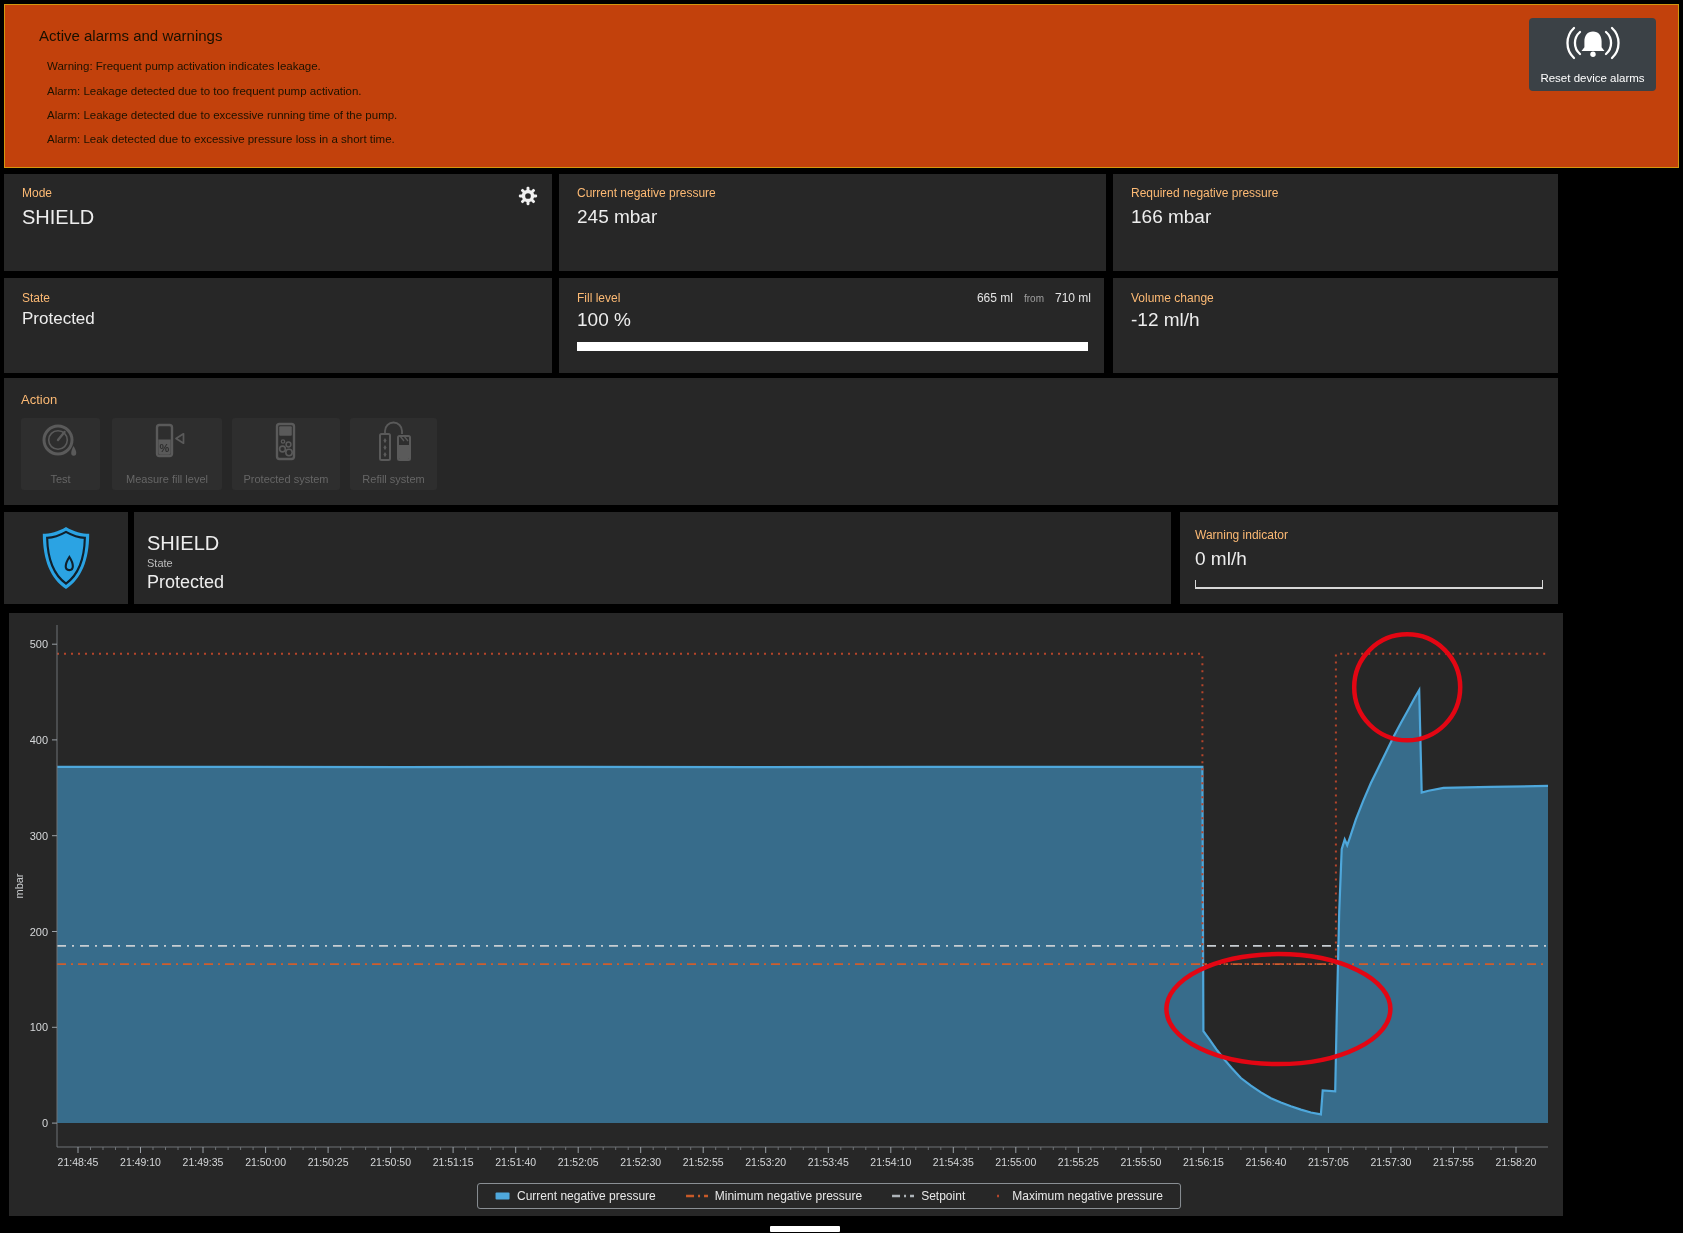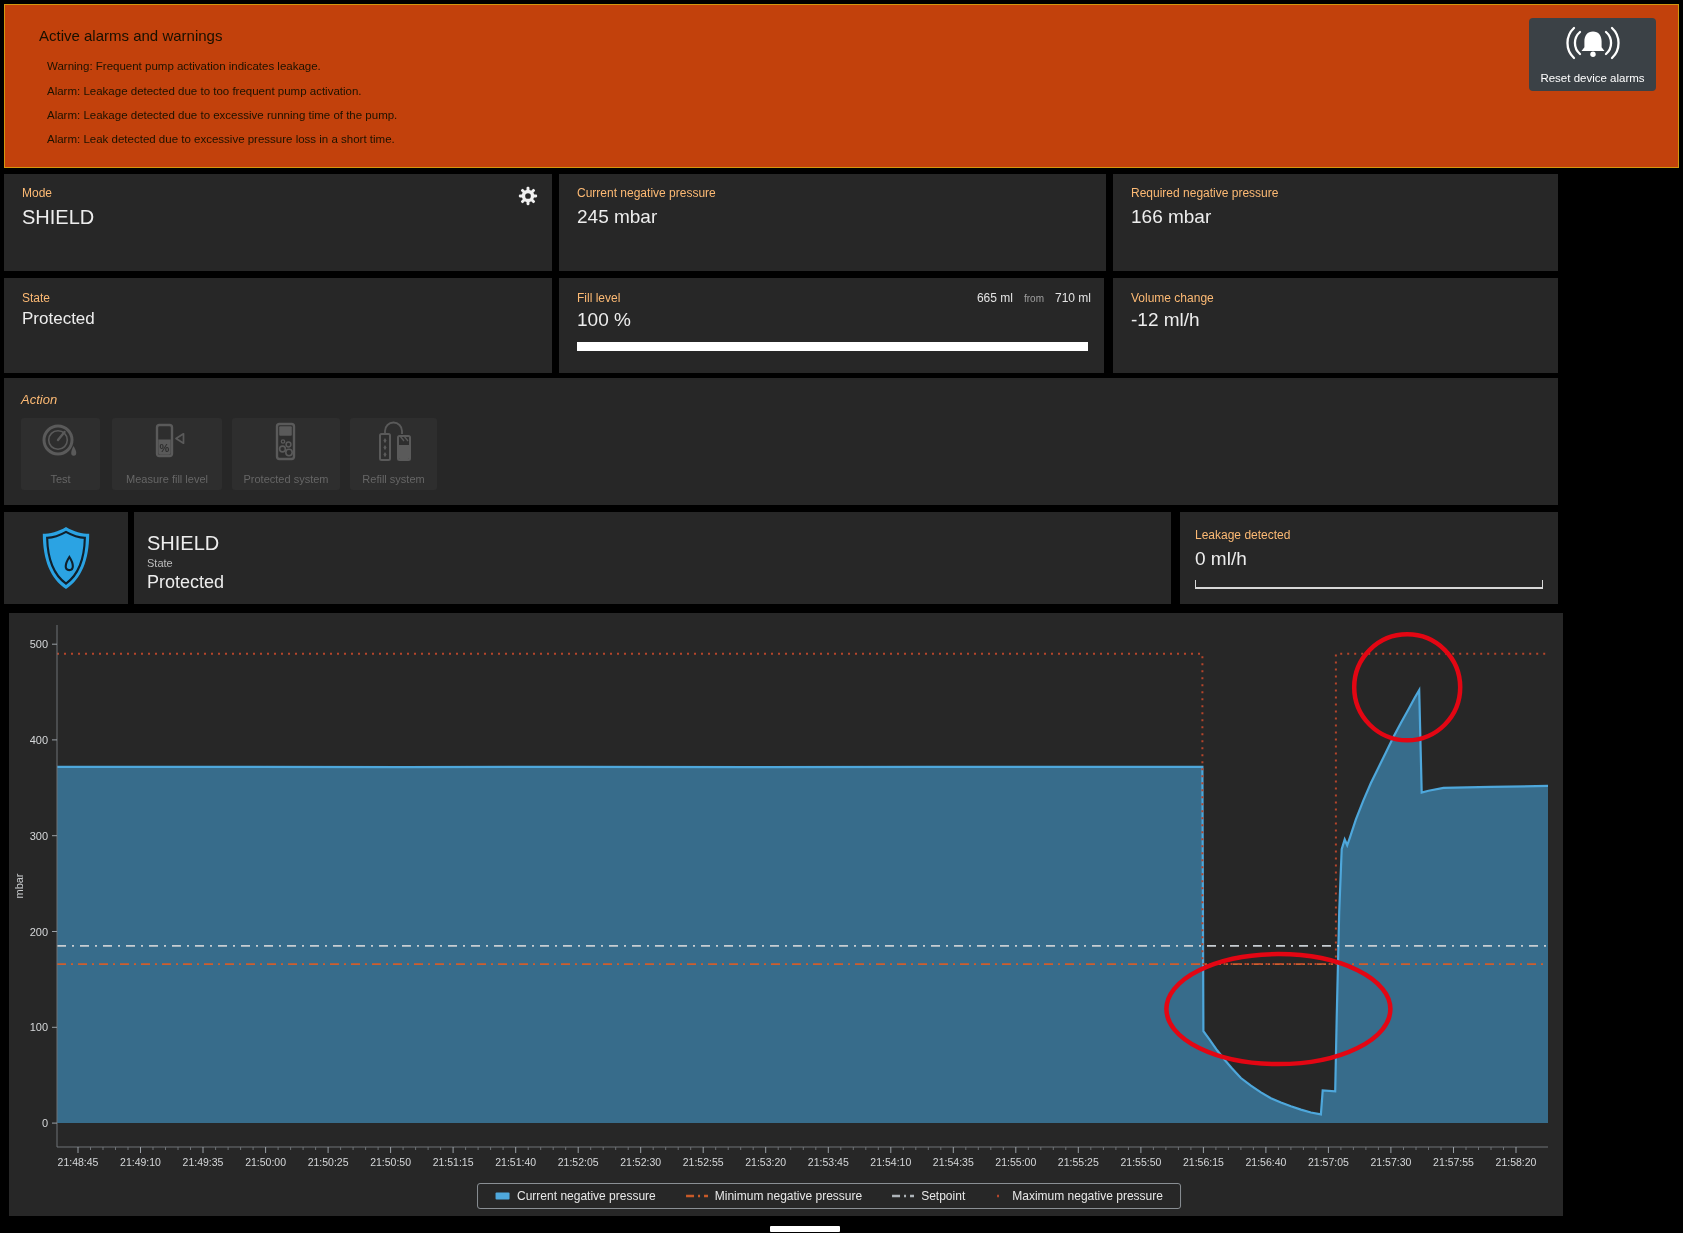--- a/index.html
+++ b/index.html
@@ -26,21 +26,21 @@
   #gear-btn { position:absolute; right:13px; top:11px; width:22px; height:22px;
               background:none; border:none; cursor:pointer; }
 
   .fill-right { position:absolute; right:13px; top:13px; font-size:12px; color:#e3e3e3; }
   .fill-right .from-word { font-size:10px; color:#9f9f9f; padding:0 11px; }
   #fill-bar-track { position:absolute; left:18px; top:64px; width:511px; height:9px; background:#3a3a3a; }
   #fill-bar-fill  { height:100%; background:#ffffff; }
 
   
   #action-panel { left:4px; top:378px; width:1554px; height:127px; }
-  #action-panel .p-label { top:14px; left:17px; font-size:13px;font-style:italic; }
+  #action-panel .p-label { top:14px; left:17px; font-size:13px; }
   .action-tile { position:absolute; top:40px; height:72px; background:#2e2e2e; border:none;
                  border-radius:3px; cursor:default; color:#666; font-size:11px; font-family:inherit;
                  display:flex; flex-direction:column; align-items:center; justify-content:flex-end;
                  padding-bottom:5px; }
   .action-tile svg { position:absolute; top:3px; left:50%; transform:translateX(-50%); }
 
   
   #shield-icon-panel { left:4px; top:512px; width:124px; height:92px;
                        display:flex; align-items:center; justify-content:center; }
   #shield-main-panel { left:134px; top:512px; width:1037px; height:92px; }
@@ -189,21 +189,21 @@
       <path d="M30 7 C37 11 44 13 49.5 13.2 C49 35 42 52 30 60.5 C18 52 11 35 10.5 13.2 C16 13 23 11 30 7 Z" stroke="#10202c" stroke-width="2.2" fill="none"></path>
       <path d="M33.5 33 c4.8 7.3 4.8 13.5 -0.2 13.5 c-5 0 -4.6 -6.2 0.2 -13.5 z" fill="#2BA3E3" stroke="#10202c" stroke-width="2.2"></path>
     </svg>
   </div>
   <div class="panel" id="shield-main-panel">
     <div class="mode">SHIELD</div>
     <div class="slbl">State</div>
     <div class="sval">Protected</div>
   </div>
   <div class="panel" id="leakage-panel">
-    <div class="p-label">Leakage detected</div>
+    <div class="p-label">Warning indicator</div>
     <div class="p-value">0 ml/h</div>
     <div id="leakage-bar"></div>
   </div>
 
   <div class="panel" id="chart-panel">
     <svg id="chart-svg" width="1554" height="603">
         <path d="M48.0 153.8 L219.1 153.8 L394.1 154.2 L569.2 153.8 L744.2 154.1 L919.3 153.8 L1094.4 153.9 L1193.4 153.8 L1194.4 418.1 L1200.6 426.7 L1208.1 437.3 L1215.6 446.8 L1223.1 455.5 L1231.9 465.0 L1241.9 472.7 L1251.9 479.4 L1261.9 485.2 L1271.9 489.5 L1281.9 493.3 L1291.9 496.6 L1301.9 499.5 L1311.9 501.4 L1313.7 477.5 L1326.2 478.4 L1327.7 404.7 L1330.2 299.3 L1332.7 236.1 L1335.7 226.5 L1338.2 232.3 L1340.9 224.6 L1346.9 206.4 L1354.4 187.3 L1361.9 170.0 L1369.4 154.7 L1376.9 139.4 L1384.4 124.1 L1392.0 109.7 L1399.5 96.3 L1405.7 84.8 L1410.2 77.1 L1412.7 179.6 L1419.5 177.7 L1434.5 174.8 L1482.0 173.9 L1539.0 172.9 L1539.0 510.1 L48.0 510.1 Z" fill="#376C8B"></path>
         <path d="M48.0 153.8 L219.1 153.8 L394.1 154.2 L569.2 153.8 L744.2 154.1 L919.3 153.8 L1094.4 153.9 L1193.4 153.8 L1194.4 418.1 L1200.6 426.7 L1208.1 437.3 L1215.6 446.8 L1223.1 455.5 L1231.9 465.0 L1241.9 472.7 L1251.9 479.4 L1261.9 485.2 L1271.9 489.5 L1281.9 493.3 L1291.9 496.6 L1301.9 499.5 L1311.9 501.4 L1313.7 477.5 L1326.2 478.4 L1327.7 404.7 L1330.2 299.3 L1332.7 236.1 L1335.7 226.5 L1338.2 232.3 L1340.9 224.6 L1346.9 206.4 L1354.4 187.3 L1361.9 170.0 L1369.4 154.7 L1376.9 139.4 L1384.4 124.1 L1392.0 109.7 L1399.5 96.3 L1405.7 84.8 L1410.2 77.1 L1412.7 179.6 L1419.5 177.7 L1434.5 174.8 L1482.0 173.9 L1539.0 172.9" fill="none" stroke="#4EA7DB" stroke-width="2.2"></path>
         <line x1="48" x2="1539" y1="332.9" y2="332.9" stroke="#C7CDD2" stroke-width="1.9" stroke-dasharray="9 6 2 6"></line>
         <line x1="48" x2="1539" y1="351.1" y2="351.1" stroke="#CE5E2E" stroke-width="1.9" stroke-dasharray="9 5 2 5"></line>

